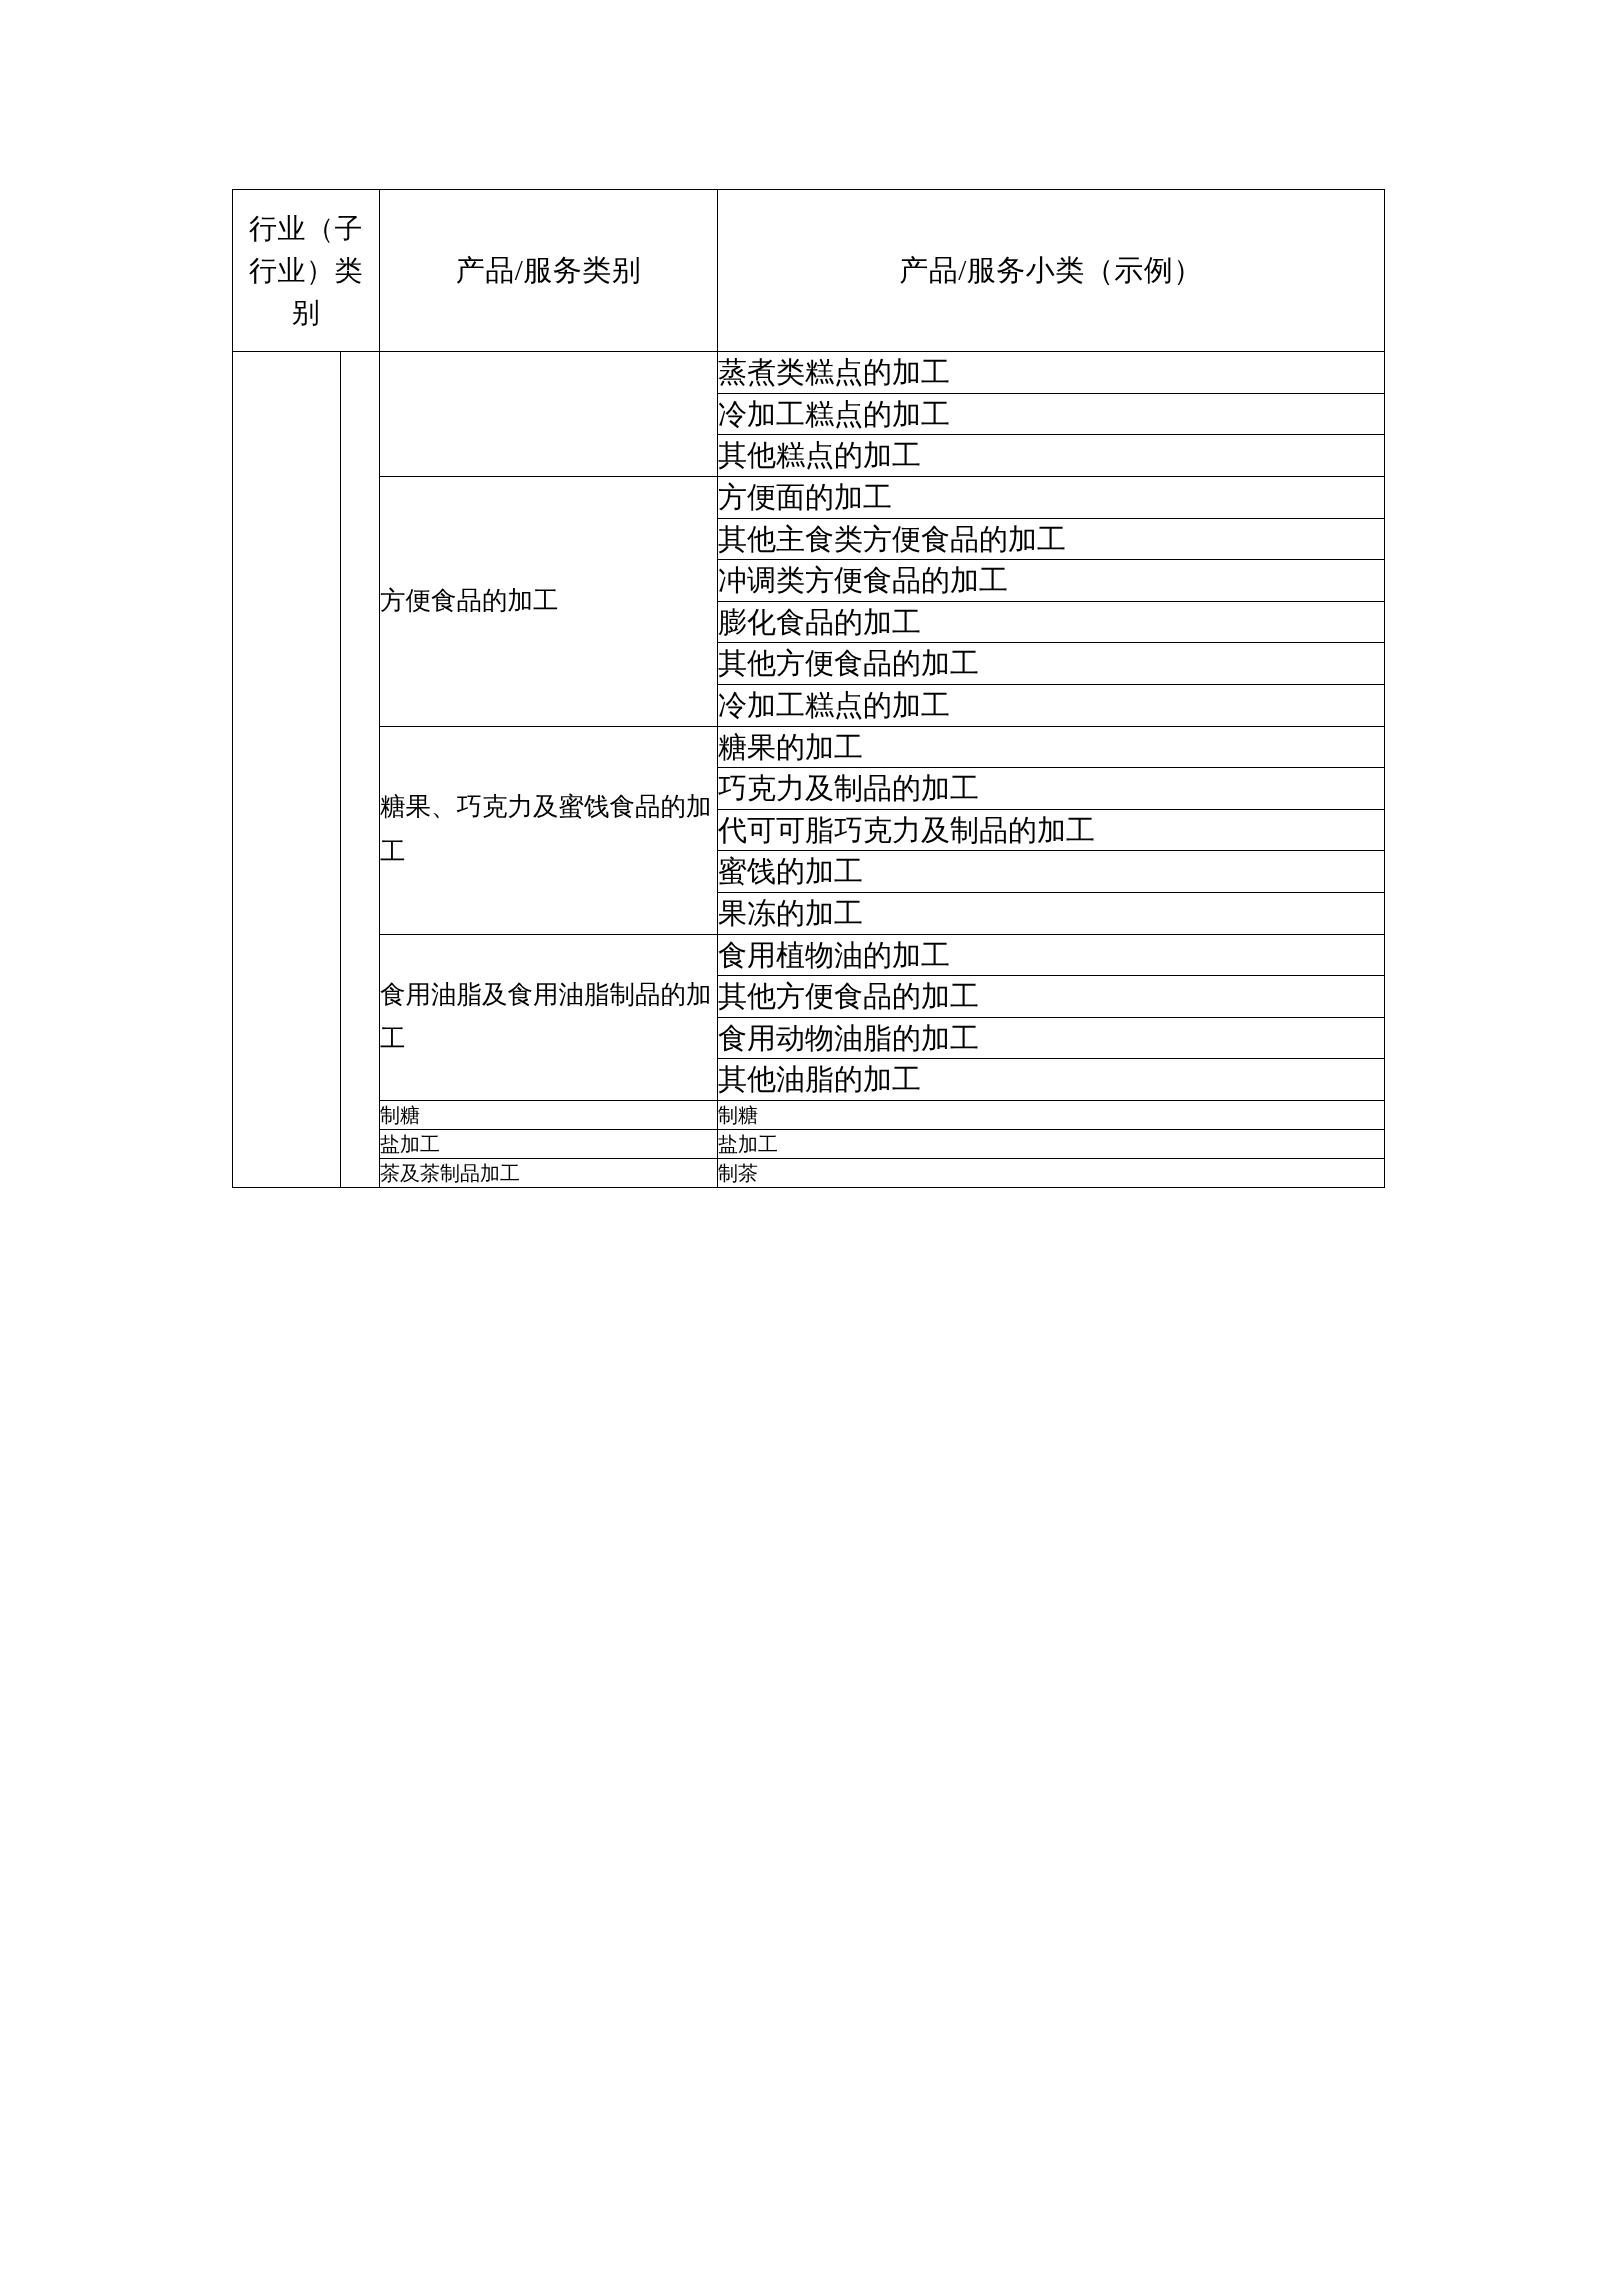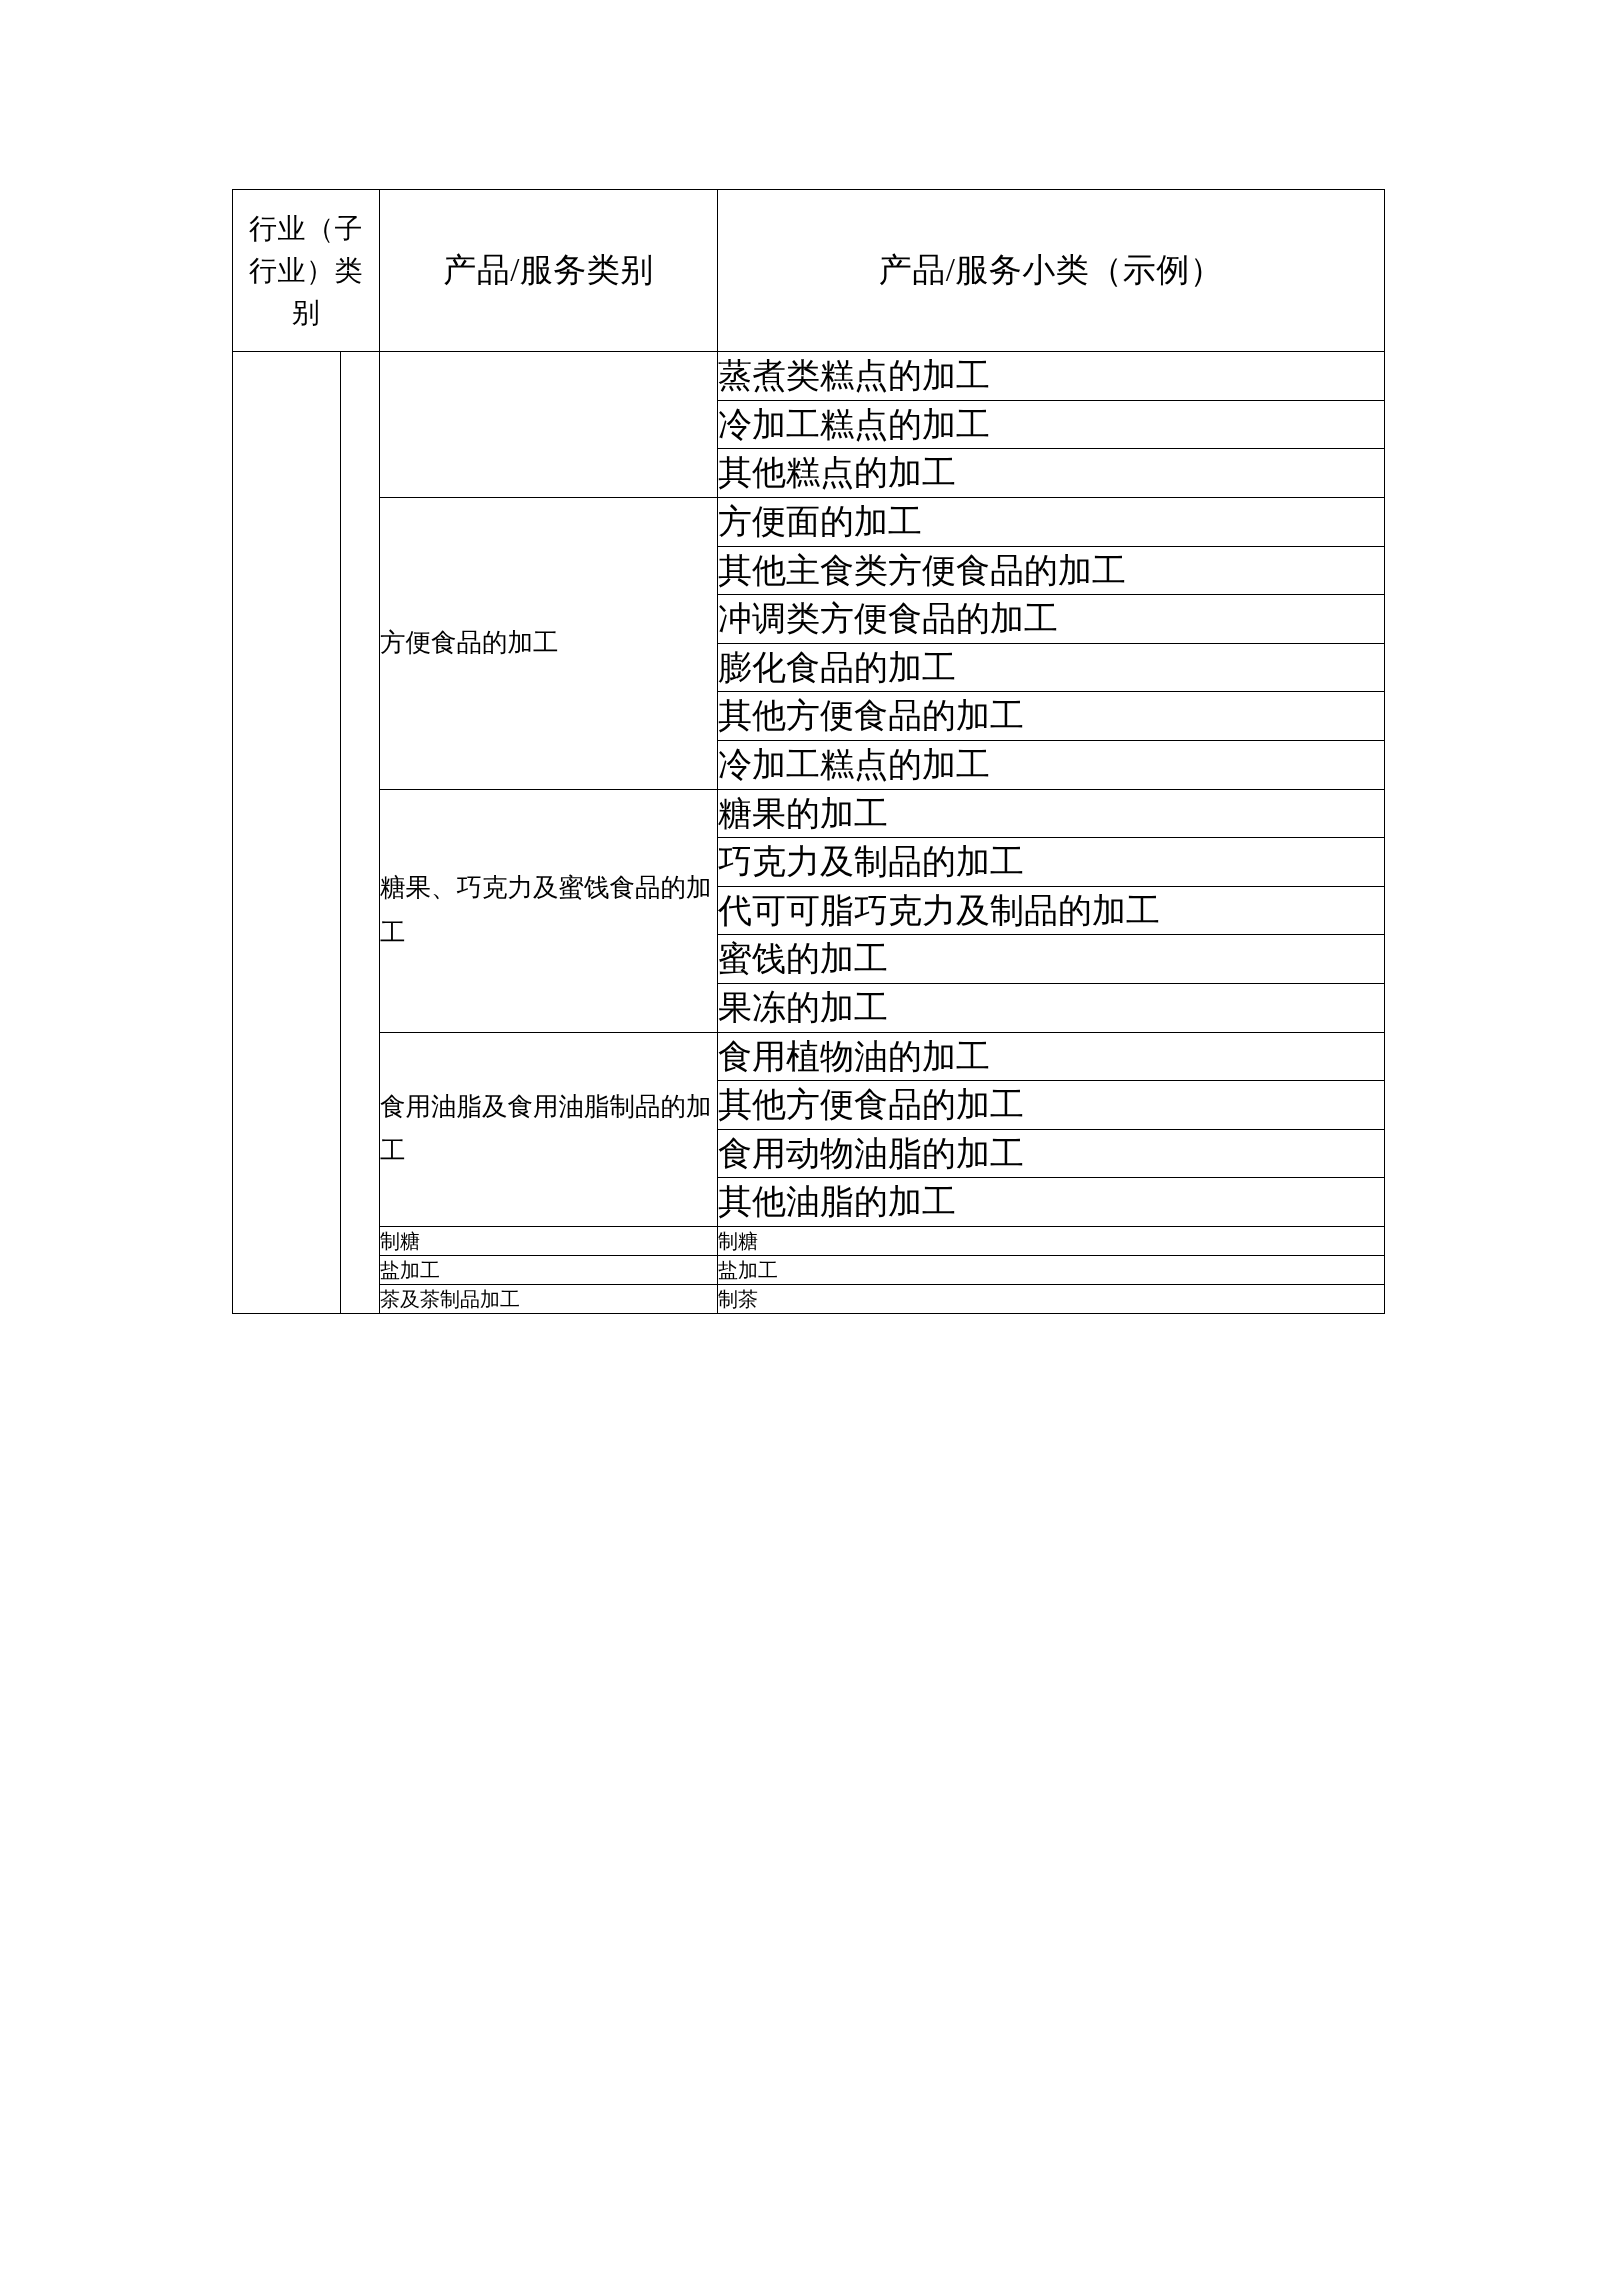--- a/index.html
+++ b/index.html
@@ -38,37 +38,37 @@
   table.matrix col.c4 { width: 667px; }
 
   table.matrix td, table.matrix th {
     border: 1.6px solid #000000;
     padding: 0;
     vertical-align: middle;
     font-weight: normal;
   }
   .hdr {
     text-align: center;
-    font-size: 33px;
+    font-size: 29px;
     line-height: 1.5;
     padding: 17.6px 9.8px;
     letter-spacing: 0.5px;
   }
   .hdr.first {
     font-size: 28px;
     padding: 17.6px 7.8px;
   }
   .cell-mid {
     font-size: 25.5px;
     line-height: 1.75;
     padding: 9.8px 13.7px;
     vertical-align: middle;
   }
   .cell-sub {
-    font-size: 34px;
+    font-size: 29px;
     line-height: 1.4;
     padding: 13.7px 15.7px;
     height: 39px;
   }
   .cell-plain {
     font-size: 20px;
     line-height: 1.4;
     padding: 13.7px 15.7px;
   }
   .blank {

